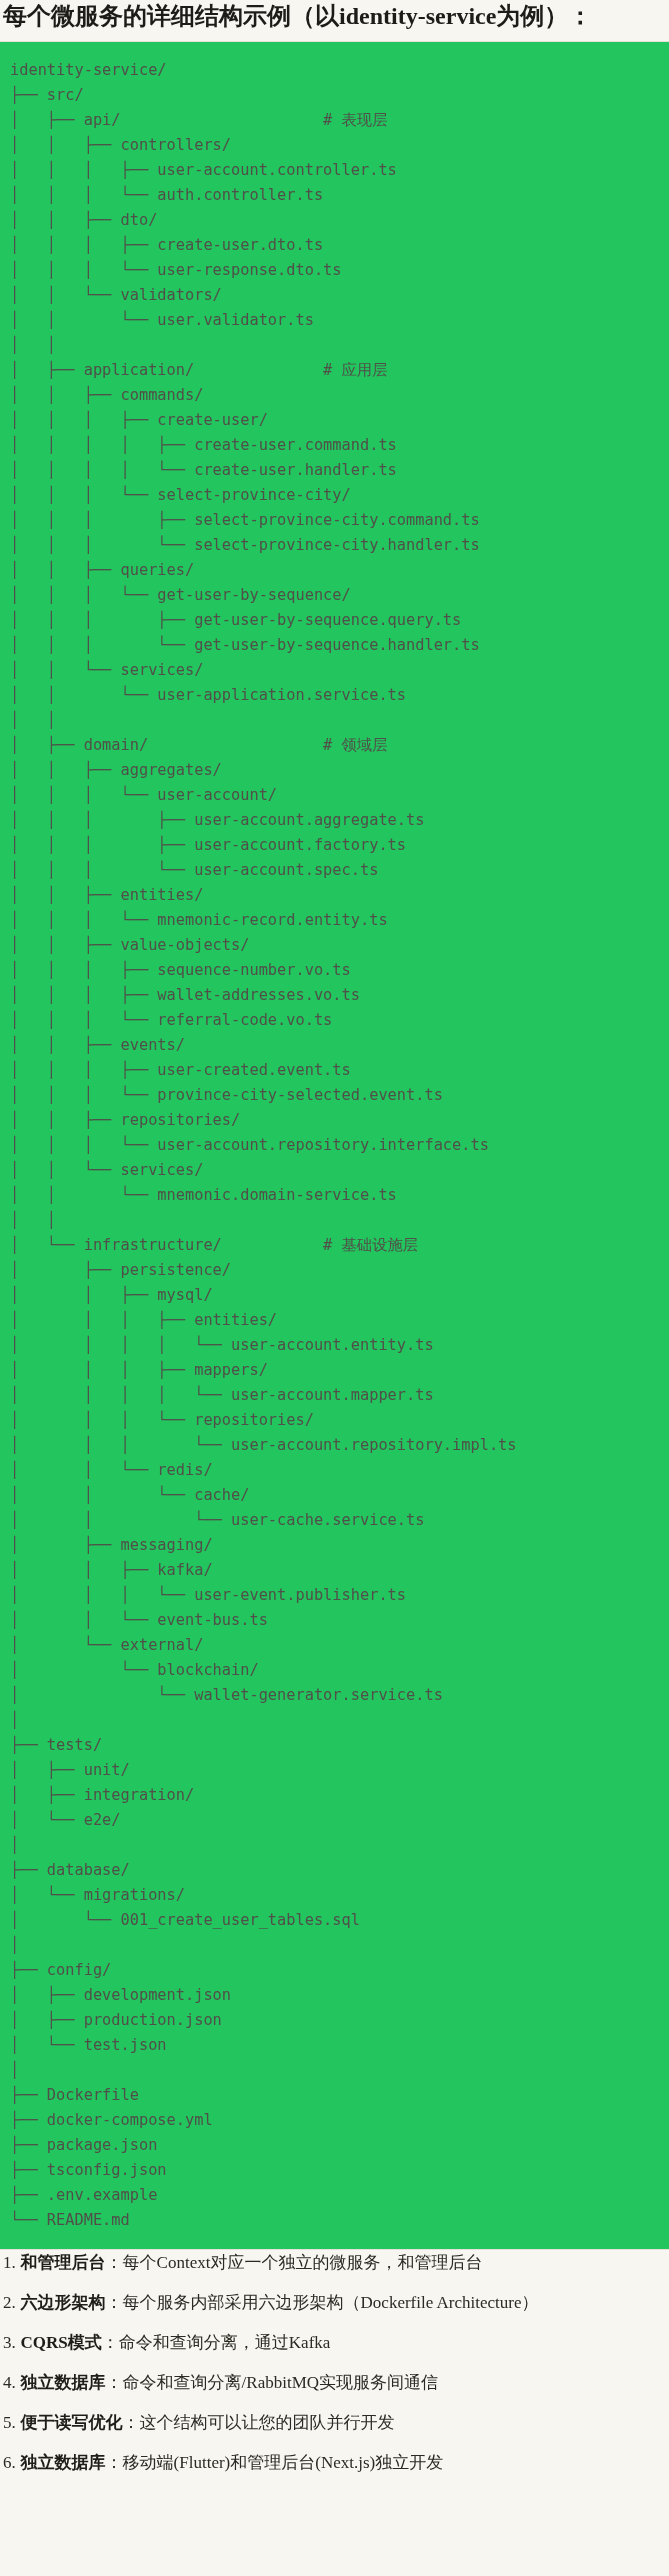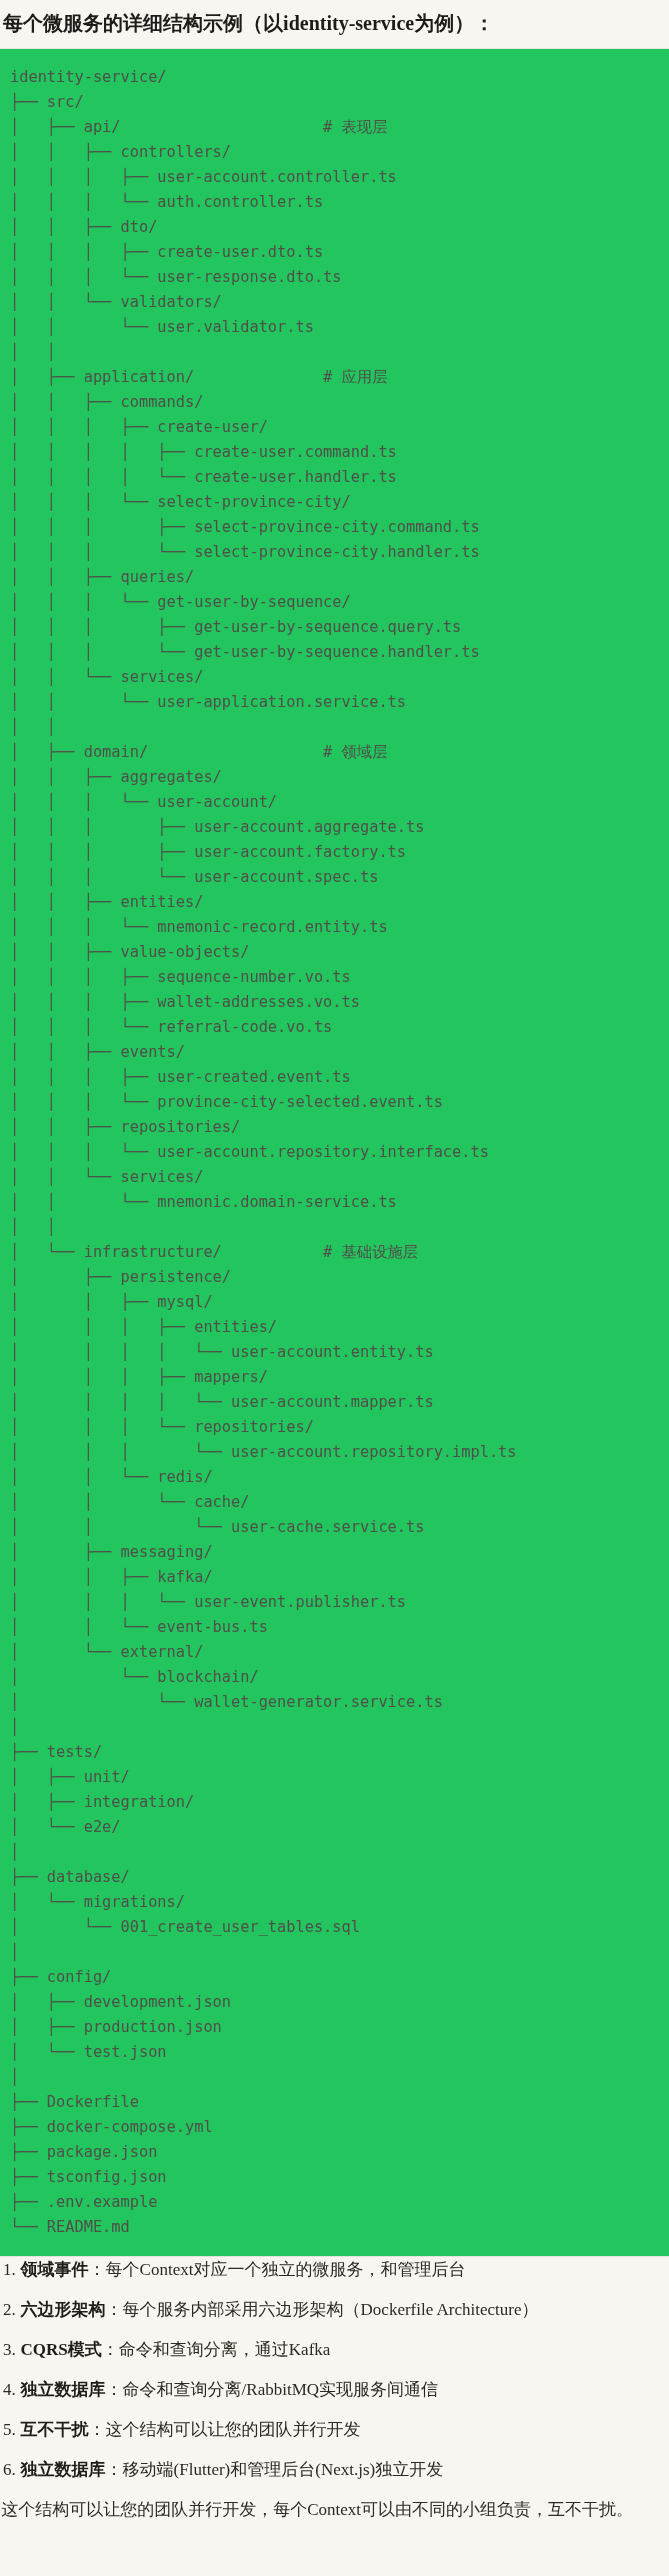--- a/index.html
+++ b/index.html
@@ -7,23 +7,23 @@
     width: 669px;
     height: 2576px;
     overflow: hidden;
     background: #f8f6f1;
     color: #2b2a23;
     font-family: "Liberation Serif", serif;
   }
   .page { width: 100%; height: 100%; box-sizing: border-box; }
 
   .title {
-    margin: 10px 0 0 0;
+    margin: 3px 0 0 0;
     padding: 0 6.3px 0 3.1px;
-    font-size: 20px;
+    font-size: 24px;
     line-height: 26px;
     font-weight: 700;
     color: #1d1c18;
   }
 
   .code-block {
     margin-top: 12px;
     background: #22c55e;
     border-top: 0.6px solid #e5e2d9;
     border-bottom: 0.6px solid #e5e2d9;
@@ -157,45 +157,44 @@
 ├── tsconfig.json
 ├── .env.example
 └── README.md</pre>
   </div>
 
   <div class="notes">
 
 
     <div class="note-item">
       <span class="num">1.</span>
-      <span class="body"><strong>领域事件</strong><span>：</span><span>每个Context对应一个独立的微服务，和管理后台</span></span>
+      <span class="body"><strong>和管理后台</strong><span>：</span><span>每个Context对应一个独立的微服务，和管理后台</span></span>
     </div>
 
     <div class="note-item">
       <span class="num">2.</span>
       <span class="body"><strong>六边形架构</strong><span>：</span><span>每个服务内部采用六边形架构（Dockerfile Architecture）</span></span>
     </div>
 
     <div class="note-item">
       <span class="num">3.</span>
       <span class="body"><strong>CQRS模式</strong><span>：</span><span>命令和查询分离，通过Kafka</span></span>
     </div>
 
     <div class="note-item">
       <span class="num">4.</span>
       <span class="body"><strong>独立数据库</strong><span>：</span><span>命令和查询分离/RabbitMQ实现服务间通信</span></span>
     </div>
 
     <div class="note-item">
       <span class="num">5.</span>
-      <span class="body"><strong>互不干扰</strong><span>：</span><span>这个结构可以让您的团队并行开发</span></span>
+      <span class="body"><strong>便于读写优化</strong><span>：</span><span>这个结构可以让您的团队并行开发</span></span>
     </div>
 
     <div class="note-item">
       <span class="num">6.</span>
       <span class="body"><strong>独立数据库</strong><span>：</span><span>移动端(Flutter)和管理后台(Next.js)独立开发</span></span>
     </div>
 
-    <p class="notes-footer">这个结构可以让您的团队并行开发，每个Context可以由不同的小组负责，互不干扰。</p>
 
   </div>
 </div>
 
 
 </body></html>

